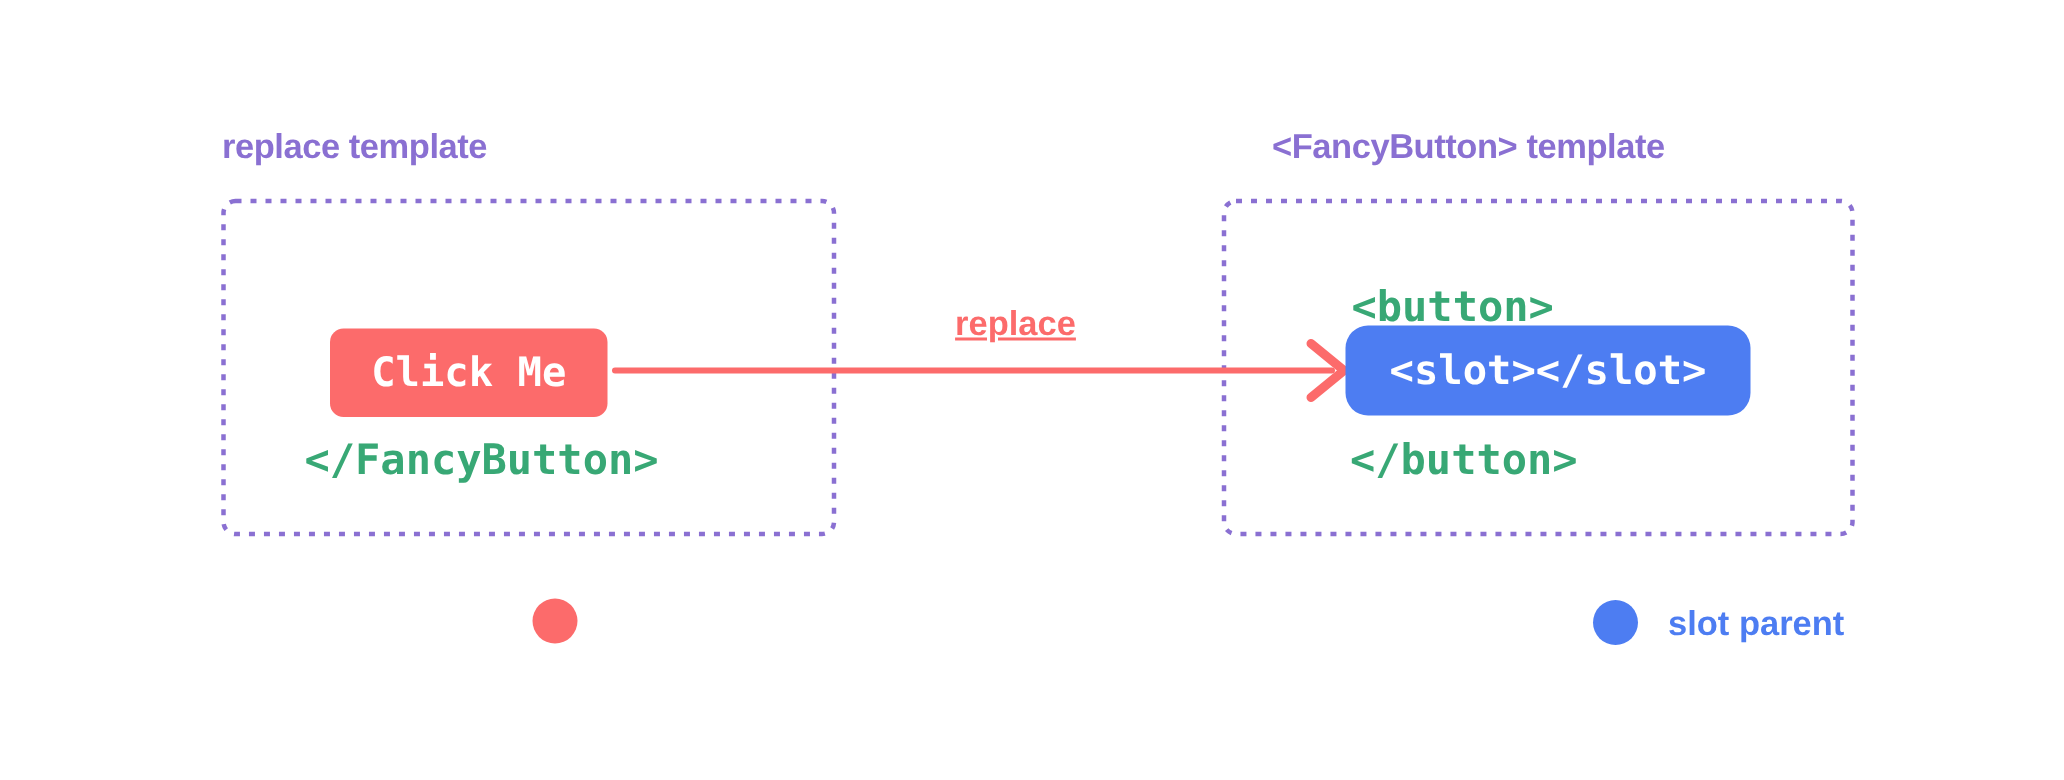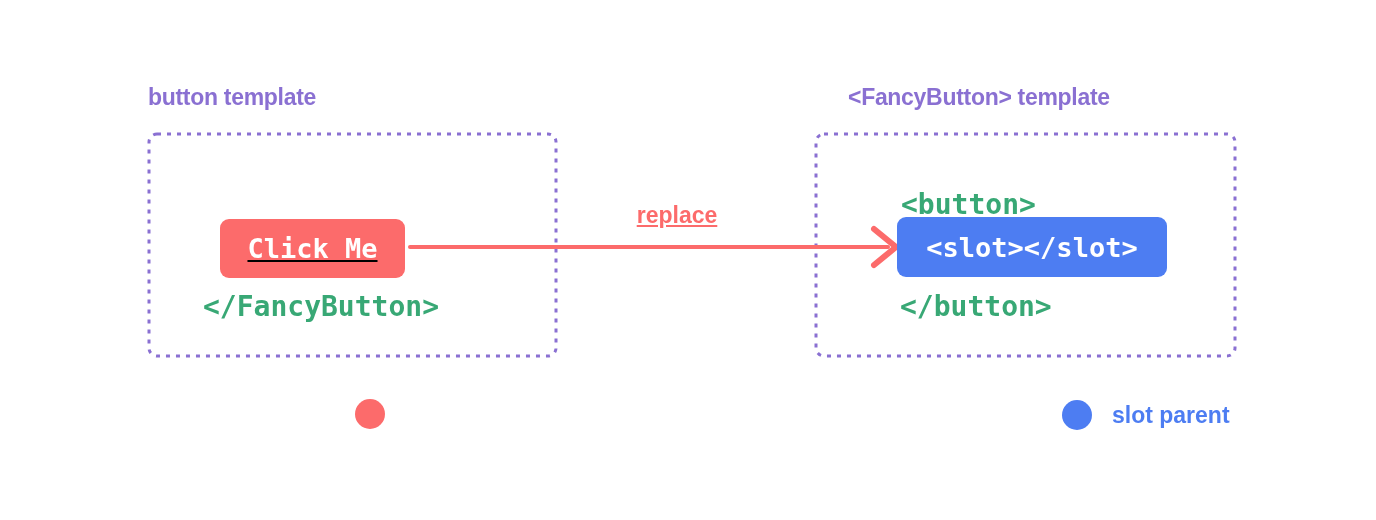--- a/index.html
+++ b/index.html
@@ -53,21 +53,21 @@
     color: var(--green, #38a875);
     white-space: nowrap;
   }
   .fill-box {
     position: absolute;
     border-radius: 9px;
     display: flex;
     align-items: center;
     justify-content: center;
   }
-  .red-box  { background: var(--red, #fc6b6b); text-decoration: underline; }
+  .red-box  { background: var(--red, #fc6b6b); }
   .blue-box { background: var(--blue, #4d7df2); }
   .fill-label {
     font: 700 27px "DejaVu Sans Mono", monospace;
     color: var(--text_on_fill, #ffffff);
     white-space: nowrap;
   }
   .arrow-label {
     position: absolute;
     text-align: center;
     font: 700 23px "Liberation Sans", sans-serif;
@@ -91,34 +91,34 @@
 
 <div class="canvas">
 
   <svg class="overlay" width="1376" height="520" viewBox="0 0 1376 520">
     <rect class="dashed-box" x="149" y="134" width="407" height="222" rx="8"></rect>
     <rect class="dashed-box" x="816" y="134" width="419" height="222" rx="8"></rect>
     <line class="arrow-line" x1="410" y1="247" x2="888" y2="247"></line>
     <polyline class="arrow-head" points="874,229 896,247 874,265"></polyline>
   </svg>
 
-  <div class="title" style="left:148px; top:84px;">button template</div>
+  <div class="title" style="left:148px; top:84px;">replace template</div>
 
   <div class="title" style="left:812px; top:84px;margin-left:36px;">&lt;FancyButton&gt; template</div>
 
 
   <div class="fill-box red-box" style="left:220px; top:219px; width:185px; height:59px;">
     <span class="fill-label">Click Me</span>
   </div>
 
   <div class="code" style="left:203px; top:290px;">&lt;/FancyButton&gt;</div>
 
   <div class="code" style="left:901px; top:172px;margin-top:16px;">&lt;button&gt;</div>
 
-  <div class="fill-box blue-box" style="left:897px; top:217px; width:270px; height:60px;">
+  <div class="fill-box blue-box" style="left:897px; top:217px; width:270px; height:60px;border-radius:15px;">
     <span class="fill-label">&lt;slot&gt;&lt;/slot&gt;</span>
   </div>
 
   <div class="code" style="left:900px; top:290px;">&lt;/button&gt;</div>
 
   <div class="arrow-label" style="left:567px; top:202px; width:220px;text-decoration:underline;">replace</div>
 
   <div class="legend-dot" style="left:355px; top:399px; background:var(--red, #fc6b6b);"></div>
 
   <div class="legend-dot" style="left:1062px; top:400px; background:var(--blue, #4d7df2);"></div>

